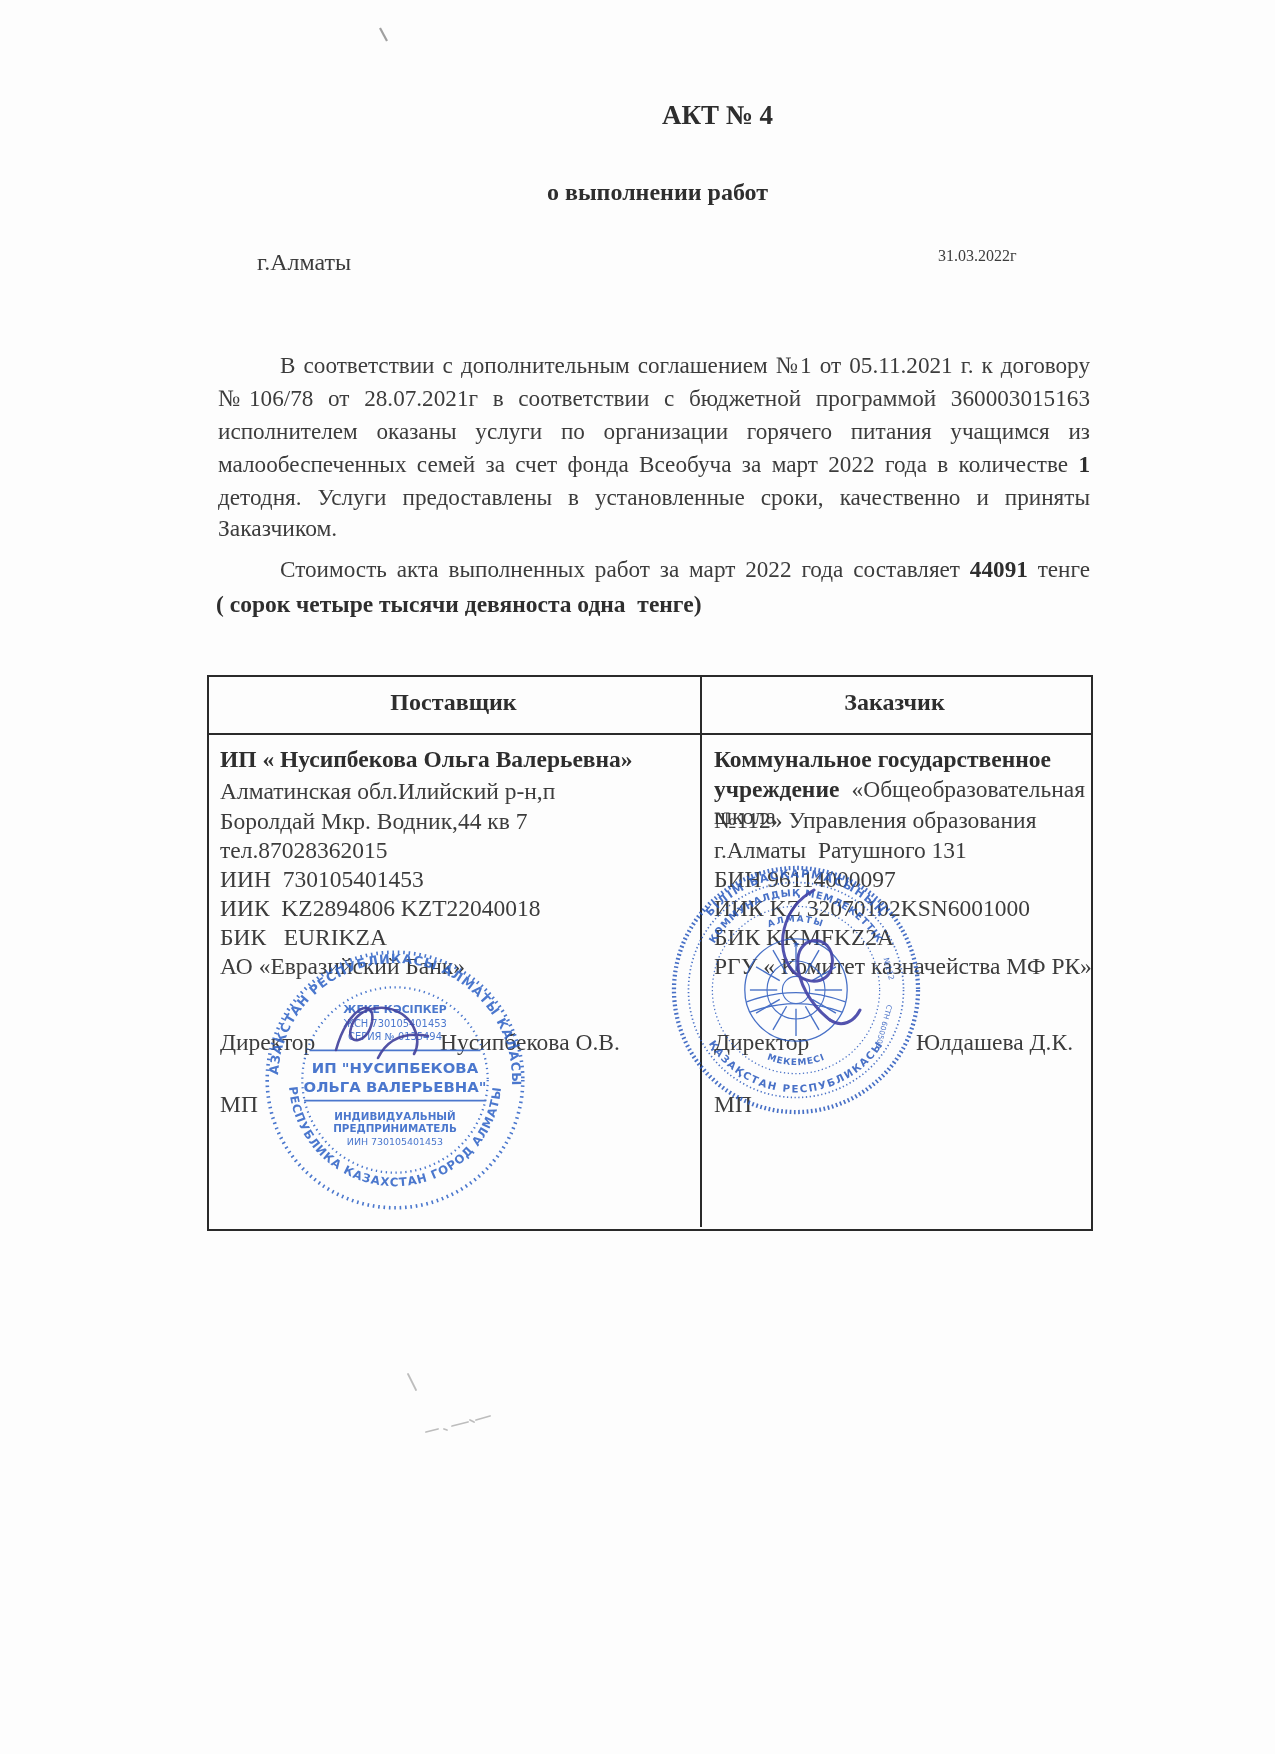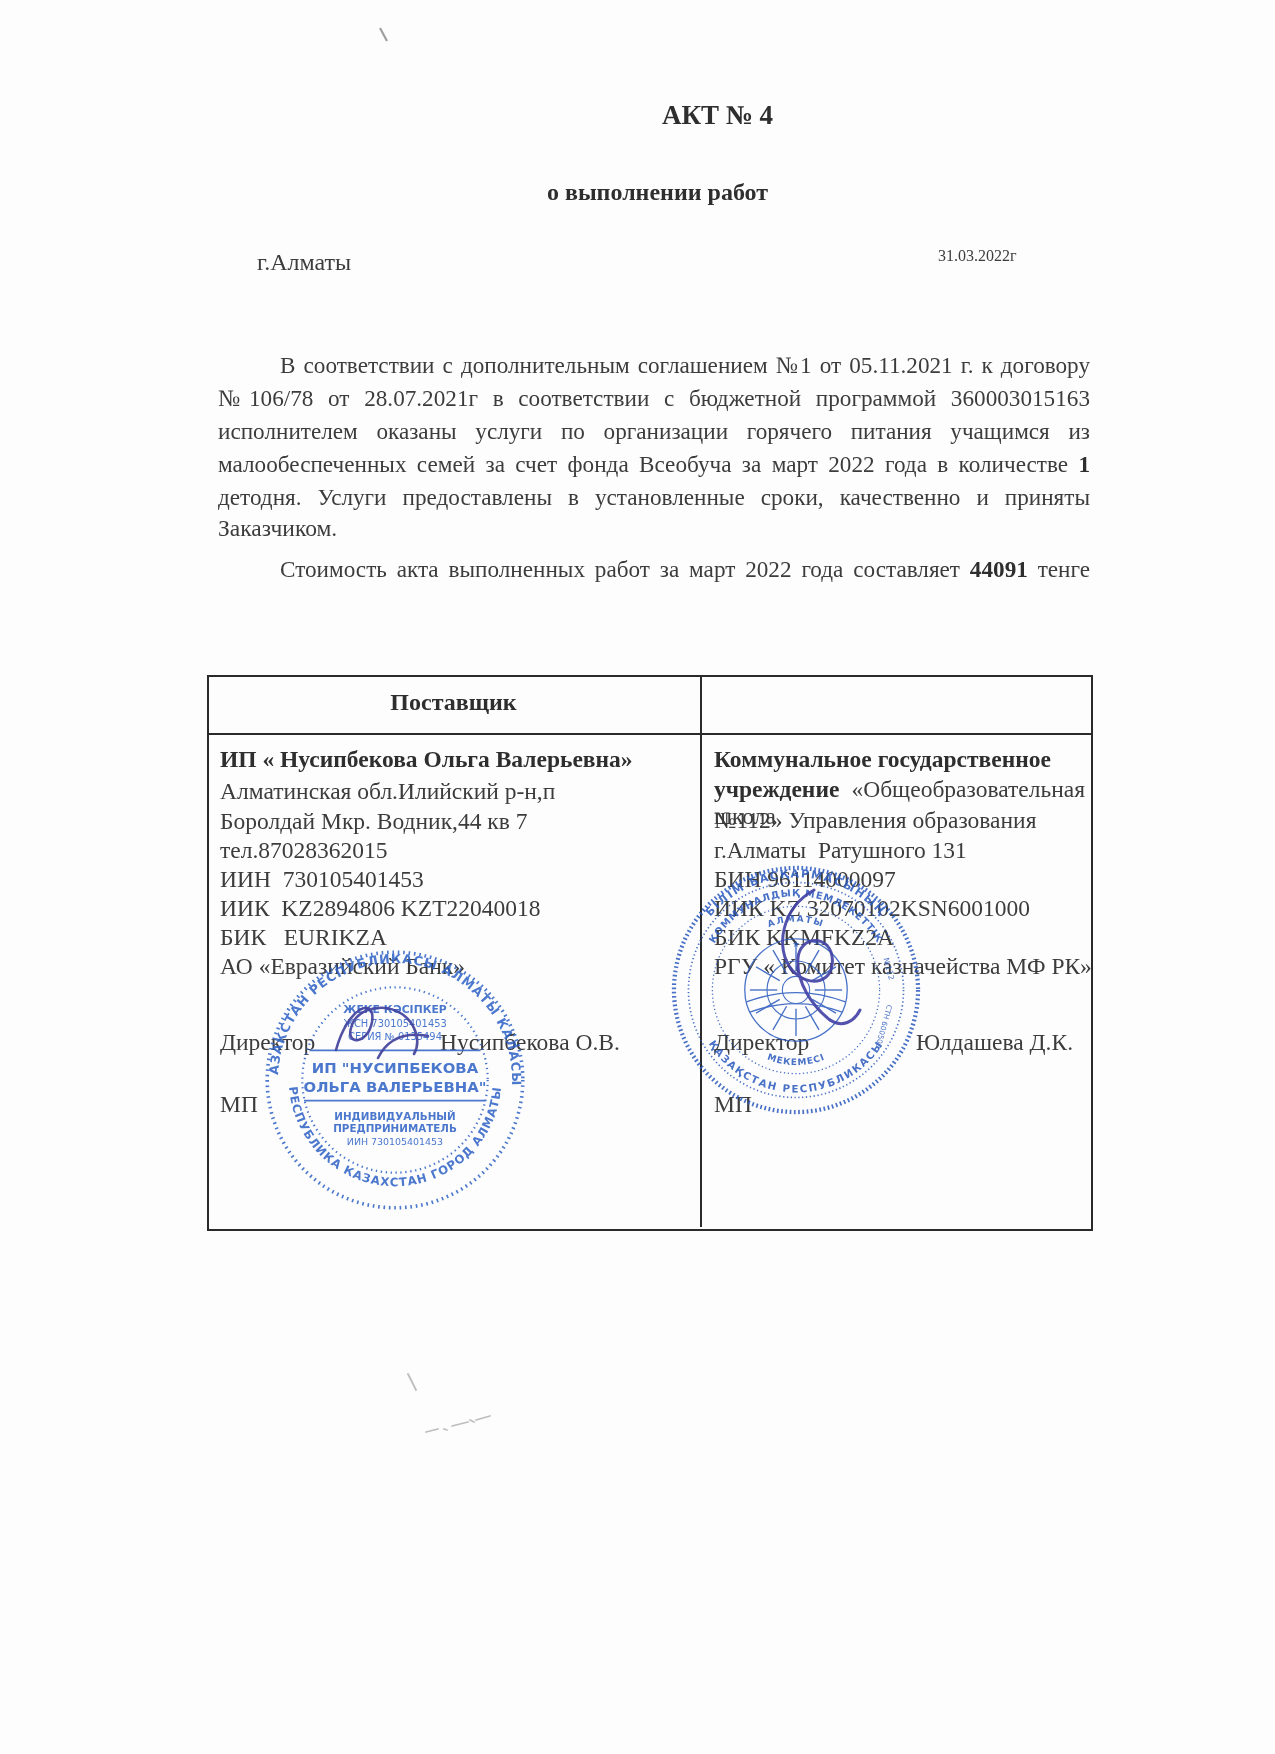--- a/index.html
+++ b/index.html
@@ -41,27 +41,29 @@
     </div>
     <div class="jline" style="left:218px;top:484px;width:872px;">детодня. Услуги предоставлены в установленные сроки, качественно и приняты</div>
     <div class="t" style="left:218px;top:514px;">Заказчиком.</div>
   </div>
 
   <div class="jline" style="left:218px;top:556px;width:872px;padding-left:62px;box-sizing:border-box;">
     <span>Стоимость акта выполненных работ за март  2022 года составляет</span>
     <span class="b">44091</span>
     <span>тенге</span>
   </div>
+  <div class="t b" style="left:216px;top:590px;">( сорок четыре тысячи девяноста одна  тенге)</div>
 
 
   <div class="tbl-border" style="left:207px;top:675px;width:882px;height:552px;"></div>
   <div class="vline" style="left:700px;top:675px;height:552px;"></div>
   <div class="hline" style="left:207px;top:733px;width:884px;"></div>
 
   <div class="t b" style="left:207px;top:688px;width:493px;text-align:center;font-size:24px;">Поставщик</div>
+  <div class="t b" style="left:700px;top:688px;width:389px;text-align:center;font-size:24px;">Заказчик</div>
 
   <div>
     <div class="t b" style="left:220px;top:745px;">ИП « Нусипбекова Ольга Валерьевна»</div>
     <div class="t" style="left:220px;top:777px;">Алматинская обл.Илийский р-н,п</div>
     <div class="t" style="left:220px;top:807px;">Боролдай Мкр. Водник,44 кв 7</div>
     <div class="t" style="left:220px;top:836px;">тел.87028362015</div>
     <div class="t" style="left:220px;top:865px;">ИИН  730105401453</div>
     <div class="t" style="left:220px;top:894px;">ИИК  KZ2894806 KZT22040018</div>
     <div class="t" style="left:220px;top:923px;">БИК   EURIKZA</div>
     <div class="t" style="left:220px;top:952px;">АО «Евразийский Банк»</div>

